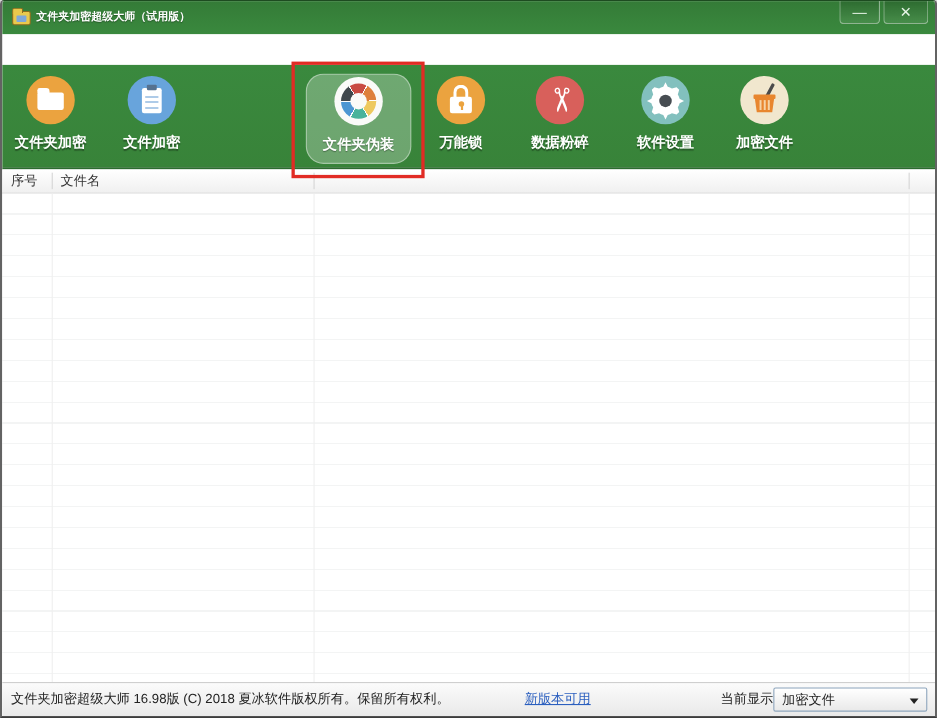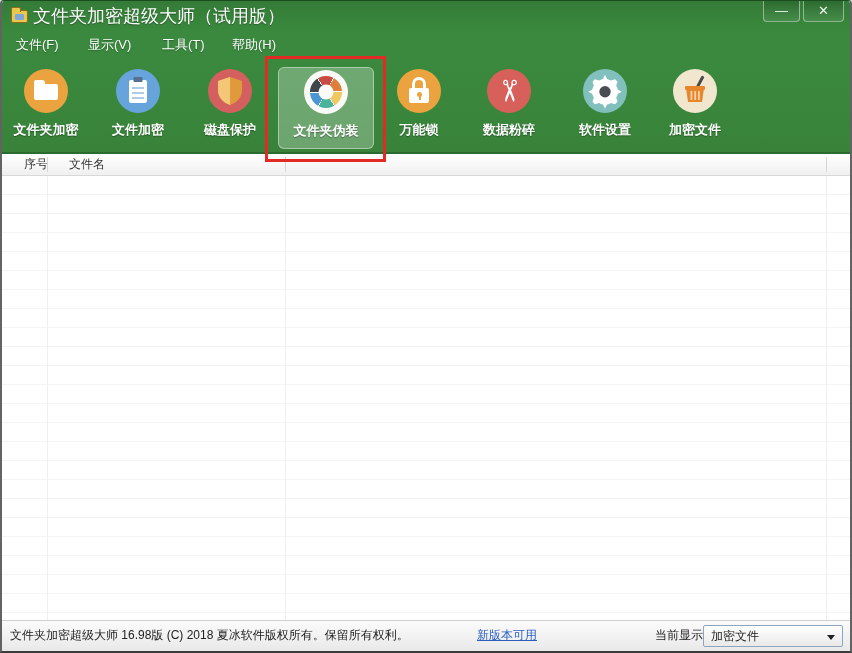--- a/index.html
+++ b/index.html
@@ -26,21 +26,21 @@
   .app-icon::before {
     content:""; position:absolute; left:-1px; top:-4px; width:8px; height:4px;
     background:#e9c94d; border:1px solid #8a6d1f; border-bottom:none; border-radius:2px 2px 0 0;
   }
   .app-icon::after {
     content:""; position:absolute; left:3px; top:3px; width:9px; height:6px;
     background:#7fa8d9; border-radius:1px;
   }
   .window-title {
     position:absolute; left:31px; top:0; line-height:30px;
-    font-size:18px; font-weight:normal; text-shadow:0 1px 1px rgba(0,0,0,.35);
+    font-size:10px; font-weight:bold; text-shadow:0 1px 1px rgba(0,0,0,.35);
     white-space:nowrap;
     text-align:right;
   }
   .winbtn {
     position:absolute; top:0; height:21px; text-align:center; line-height:19px;
     color:#eaf6ea; font-size:13px; cursor:default;
     border:1px solid rgba(255,255,255,.45); border-top:none; border-radius:0 0 4px 4px;
     background:linear-gradient(rgba(0,0,0,.12),rgba(255,255,255,.08));
   }
   .winbtn.min { right:50px; width:37px; }
@@ -68,21 +68,21 @@
   .tool .circle {
     position:relative; width:44px; height:44px; margin:2px auto 0 auto; border-radius:50%;
   }
   .tool .tool-label {
     margin-top:8px; font-size:13px; font-weight:bold; color:#fff;
     text-shadow:0 1px 1px rgba(0,0,0,.35); white-space:nowrap;
   }
   .tool.active {
     background:rgba(255,255,255,.27);
     border:1px solid rgba(255,255,255,.4);
-    border-radius:6px;
+    border-radius:16px;
   }
   .c-orange { background:#eba33f; }
   .c-blue   { background:#68a4dc; }
   .c-red    { background:#d45f5f; }
   .c-white  { background:#fafaf8; }
   .c-scarlet{ background:#d8605b; }
   .c-teal   { background:#82c0be; }
   .c-cream  { background:#f1e7ce; }
   .c-navy   { background:#4d5c73; }
 
@@ -144,21 +144,21 @@
     border:3px solid #e12b24; z-index:60; pointer-events:none;
   }
 
   
   .list-header {
     position:absolute; left:0; top:153px; right:0; height:22px;
     background:linear-gradient(#ffffff,#f0f0f0);
     border-bottom:1px solid #d8d8d8;
     font-size:12px; color:#333;
   }
-  .col-h { position:absolute; top:0; line-height:21px; padding-left:22px; white-space:nowrap; }
+  .col-h { position:absolute; top:0; line-height:21px; padding-left:8px; white-space:nowrap; }
   .col-h.h1 { left:0;   width:45px; }
   .col-h.h2 { left:45px; width:238px; }
   .col-h.h3 { left:283px; width:541px; }
   .hdr-sep { position:absolute; top:3px; bottom:3px; width:1px; background:#d5d5d5; }
 
   
   .list-body {
     position:absolute; left:0; top:175px; right:0; bottom:31px;
     background:repeating-linear-gradient(to bottom,#ffffff 0 18px,#f3f4f4 18px 19px);
   }
@@ -199,52 +199,37 @@
 
 <div class="window">
 
   <div class="titlebar">
     <div class="app-icon"></div>
     <div class="window-title">文件夹加密超级大师（试用版）</div>
     <div class="winbtn min">—</div>
     <div class="winbtn close">✕</div>
   </div>
 
-  <div class="menubar">
-    <div class="menu-item" style="left:14px">文件(F)</div>
-    <div class="menu-item" style="left:86px">显示(V)</div>
-    <div class="menu-item" style="left:160px">工具(T)</div>
-    <div class="menu-item" style="left:230px">帮助(H)</div>
-  </div>
 
   <div class="toolbar">
 
     <div class="tool" style="left:-4px">
       <div class="circle c-orange">
           <div class="icon-folder"></div>
         </div>
       <div class="tool-label">文件夹加密</div>
     </div>
 
     <div class="tool" style="left:88px">
       <div class="circle c-blue">
           <div class="icon-clipboard"></div>
         </div>
       <div class="tool-label">文件加密</div>
     </div>
 
-    <div class="tool" style="left:180px">
-      <div class="circle c-red">
-        <svg class="icon-svg" viewBox="0 0 44 44">
-          <path d="M22 8 L34 12 V21 C34 29 28 34 22 36 C16 34 10 29 10 21 V12 Z" fill="#e09a3c"></path>
-          <path d="M22 8 L10 12 V21 C10 29 16 34 22 36 Z" fill="#f3c776"></path>
-        </svg>
-      </div>
-      <div class="tool-label">磁盘保护</div>
-    </div>
 
     <div class="tool active" style="left:276px">
       <div class="circle c-white">
           <div class="icon-wheel"></div>
         </div>
       <div class="tool-label">文件夹伪装</div>
     </div>
 
     <div class="tool" style="left:369px">
       <div class="circle c-orange">

